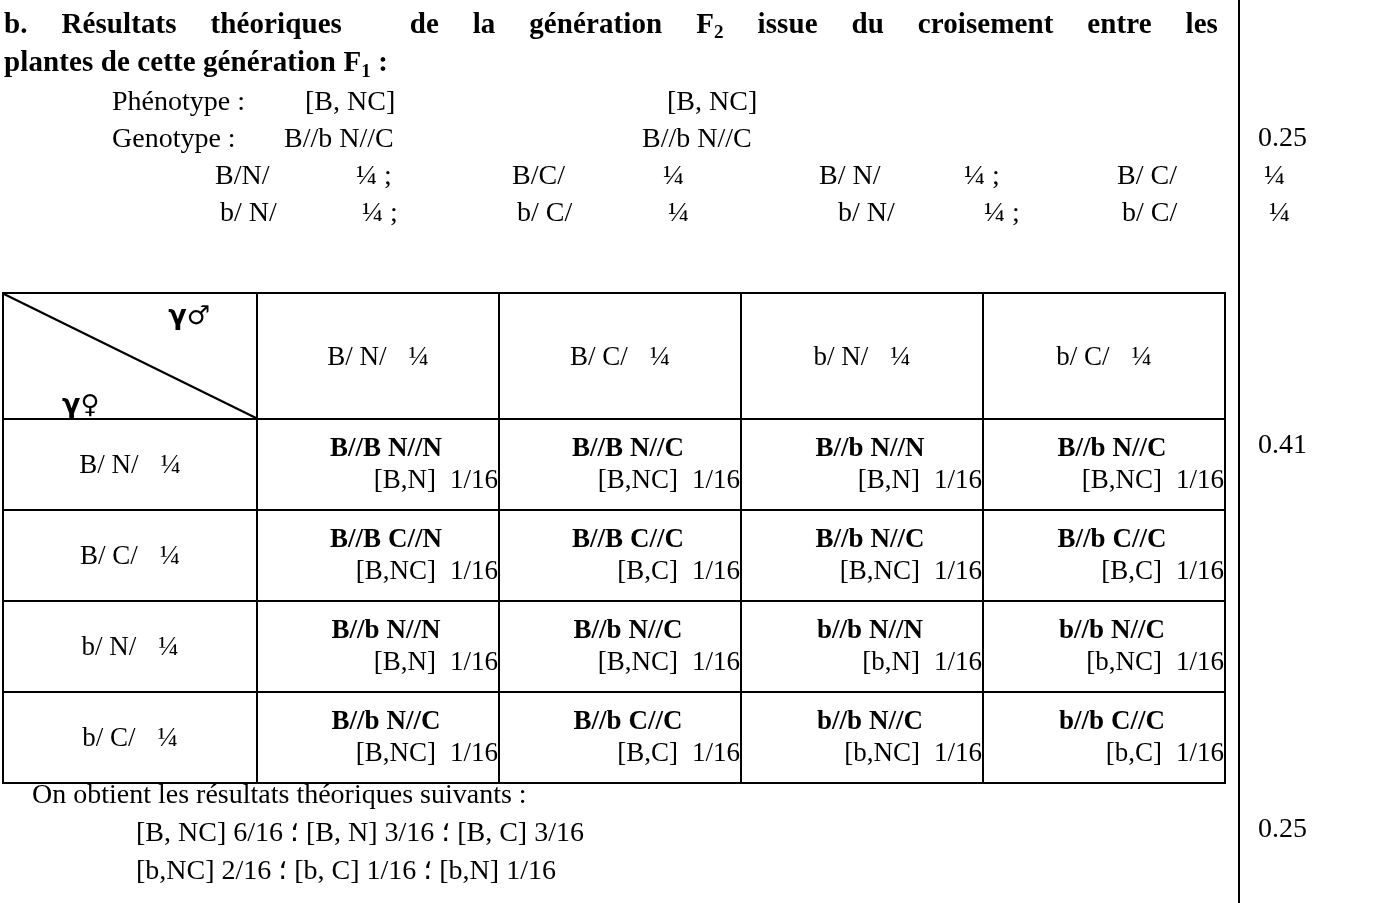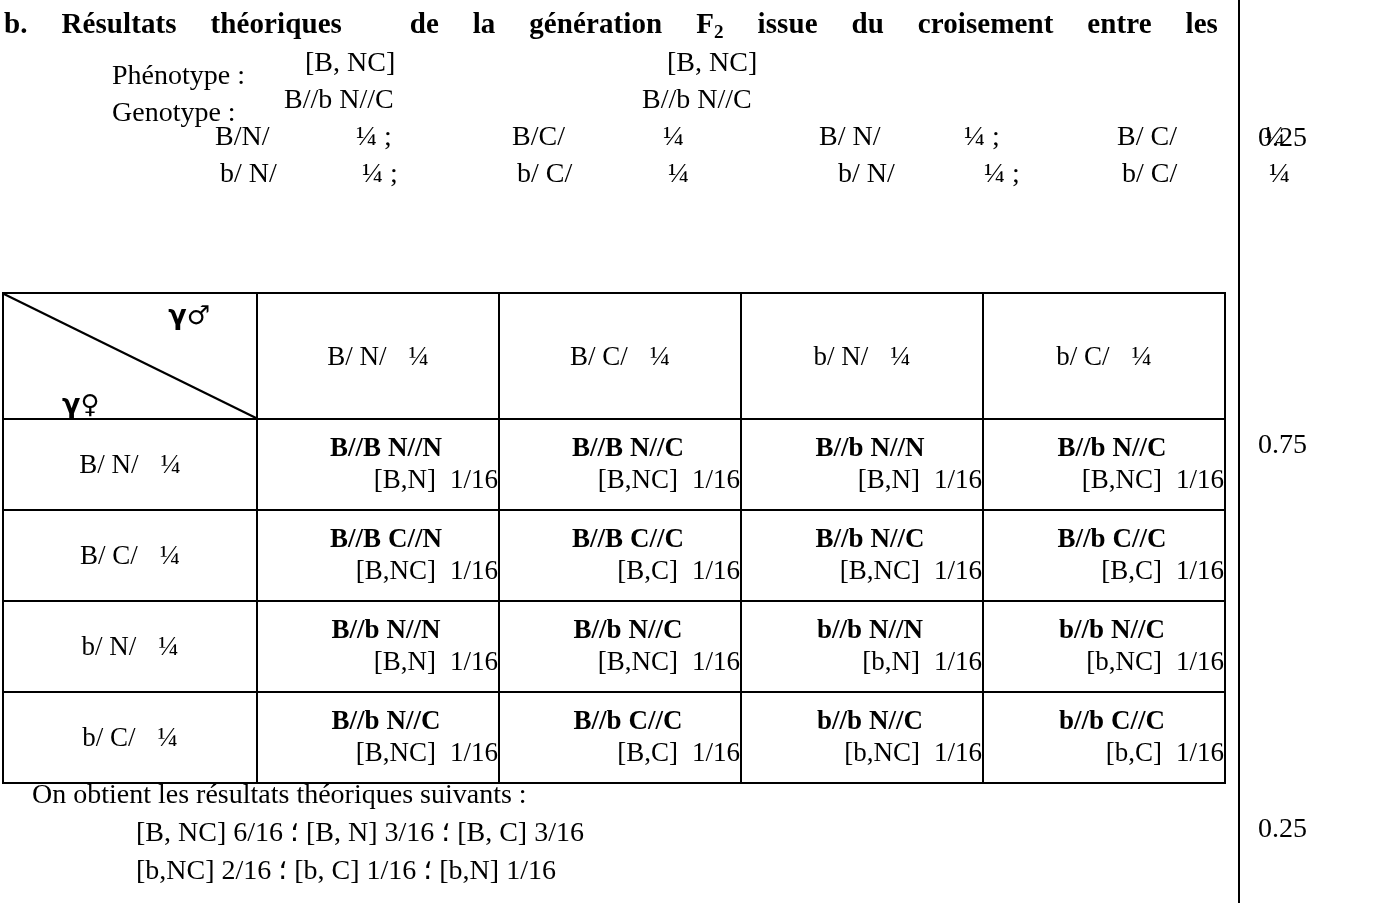--- a/index.html
+++ b/index.html
@@ -78,21 +78,20 @@
   }
   .cross-row {
     display: block;
     position: relative;
     height: 37px;
     white-space: nowrap;
   }
   .cl-label {
     display: inline-block;
     width: 165px;
-    margin-top: 13px;
   }
   .cl-p1 { position: absolute; left: 193px; }
   .cl-p2 { position: absolute; left: 555px; }
 
   .cl-g1 { position: absolute; left: 172px; }
   .cl-g2 { position: absolute; left: 530px; }
 
   .gam-a { position: absolute; left: 103px; }
   .gam-b { position: absolute; left: 244px; }
   .gam-c { position: absolute; left: 400px; }
@@ -233,20 +232,21 @@
 </style>
 </head>
 <body>
 
 <div id="page">
 
   <div id="body-col">
 
     <div class="heading">
       <span class="line1"><span>b. Résultats théoriques</span>&nbsp;&nbsp;<span>de la génération F</span><sub>2</sub>&nbsp;<span>issue du croisement entre les</span></span>
+      <span class="line2"><span>plantes de cette génération F</span><sub>1</sub>&nbsp;<span>:</span></span>
     </div>
 
     <div class="cross-block">
 
       <div class="cross-row">
         <span class="cl-label">Phénotype :</span>
         <span class="cl-p1">[B, NC]</span>
         <span class="cl-p2">[B, NC]</span>
       </div>
 
@@ -411,16 +411,16 @@
         <span>1/16</span><span class="sep">؛</span><span>[b,N]</span>
         <span>1/16</span>
       </div>
     </div>
 
   </div>
 
   <div id="score-rule"></div>
 
   <div class="score" id="score-1">0.25</div>
-  <div class="score" id="score-2">0.75</div>
+  <div class="score" id="score-2">0.41</div>
   <div class="score" id="score-3">0.25</div>
 
 </div>
 
 </body></html>

